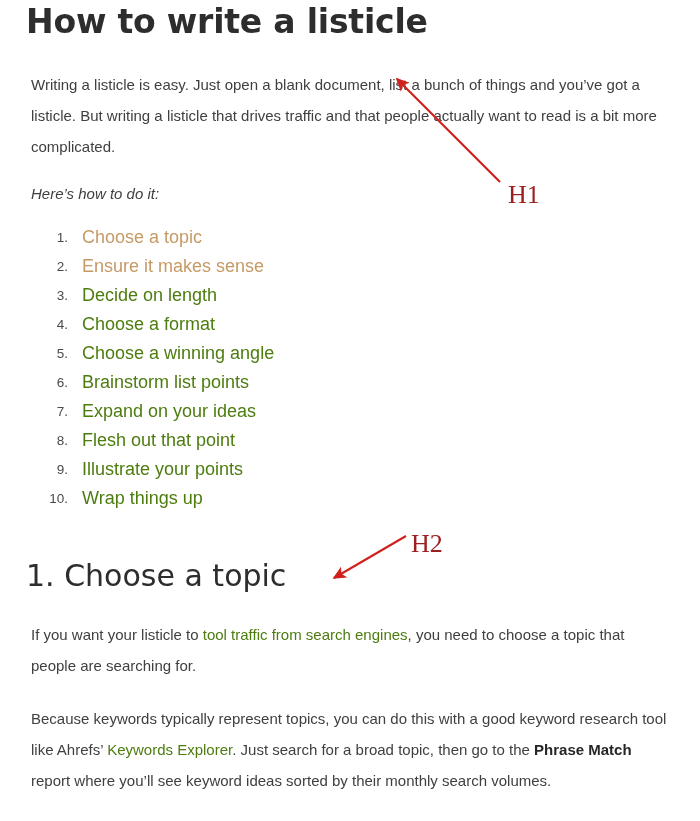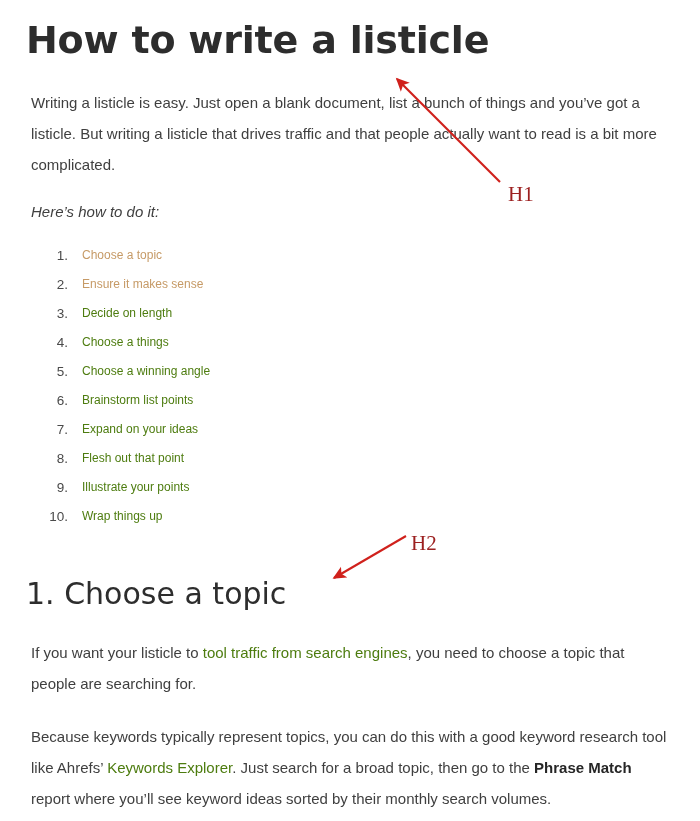--- a/index.html
+++ b/index.html
@@ -25,27 +25,26 @@
   
   .article {
     position: absolute;
     left: 26px;
     top: 0;
     width: 648px;
   }
 
   h1.doc-title {
     font-family: "DejaVu Sans", "Liberation Sans", sans-serif;
-    font-size: 38px;
+    font-size: 33px;
     line-height: 44px;
     font-weight: 700;
     letter-spacing: -0.2px;
     color: #2d2d2d;
     margin: 0;
-    padding-top: 18px;
   }
 
   p.body-para {
     font-family: "Liberation Sans", "DejaVu Sans", sans-serif;
     font-size: 15px;
     line-height: 31px;
     color: #3f3f3f;
     margin: 5px;
   }
 
@@ -86,21 +85,21 @@
     list-style: none;
     margin: 14px 0 0 0;
     padding: 0;
     counter-reset: step;
   }
   ol.steps li {
     counter-increment: step;
     position: relative;
     padding-left: 56px;
     font-family: "Liberation Sans", "DejaVu Sans", sans-serif;
-    font-size: 12px;
+    font-size: 18px;
     line-height: 29px;
     color: #4269b8;
   }
   ol.steps li::before {
     content: counter(step) ".";
     position: absolute;
     left: 0;
     width: 42px;
     text-align: right;
     color: #4a4a4a;
@@ -118,21 +117,21 @@
     position: absolute;
     left: 0;
     top: 0;
     width: 700px;
     height: 821px;
     overflow: visible;
   }
   .anno-label {
     position: absolute;
     font-family: "Liberation Serif", "DejaVu Serif", serif;
-    font-size: 21px;
+    font-size: 26px;
     line-height: 21px;
     color: #9c2020;
     white-space: nowrap;
   }
   #anno-label-h1 { left: 508px; top: 184px; }
   #anno-label-h2 { left: 411px; top: 533px; }
 </style>
 </head>
 <body>
 
@@ -143,21 +142,21 @@
     <h1 class="doc-title">How to write a listicle</h1>
 
     <p class="body-para para-intro">Writing a listicle is easy. Just open a blank document, list a bunch of things and you’ve got a listicle. But writing a listicle that drives traffic and that people actually want to read is a bit more complicated.</p>
 
     <p class="body-para para-lead">Here’s how to do it:</p>
 
     <ol class="steps">
         <li><a class="list-link visited" href="#">Choose a topic</a></li>
         <li><a class="list-link visited" href="#">Ensure it makes sense</a></li>
         <li><a class="list-link" href="#">Decide on length</a></li>
-        <li><a class="list-link" href="#">Choose a things</a></li>
+        <li><a class="list-link" href="#">Choose a format</a></li>
         <li><a class="list-link" href="#">Choose a winning angle</a></li>
         <li><a class="list-link" href="#">Brainstorm list points</a></li>
         <li><a class="list-link" href="#">Expand on your ideas</a></li>
         <li><a class="list-link" href="#">Flesh out that point</a></li>
         <li><a class="list-link" href="#">Illustrate your points</a></li>
         <li><a class="list-link" href="#">Wrap things up</a></li>
       </ol>
 
     <h2 class="doc-subtitle">1. Choose a topic</h2>
 

